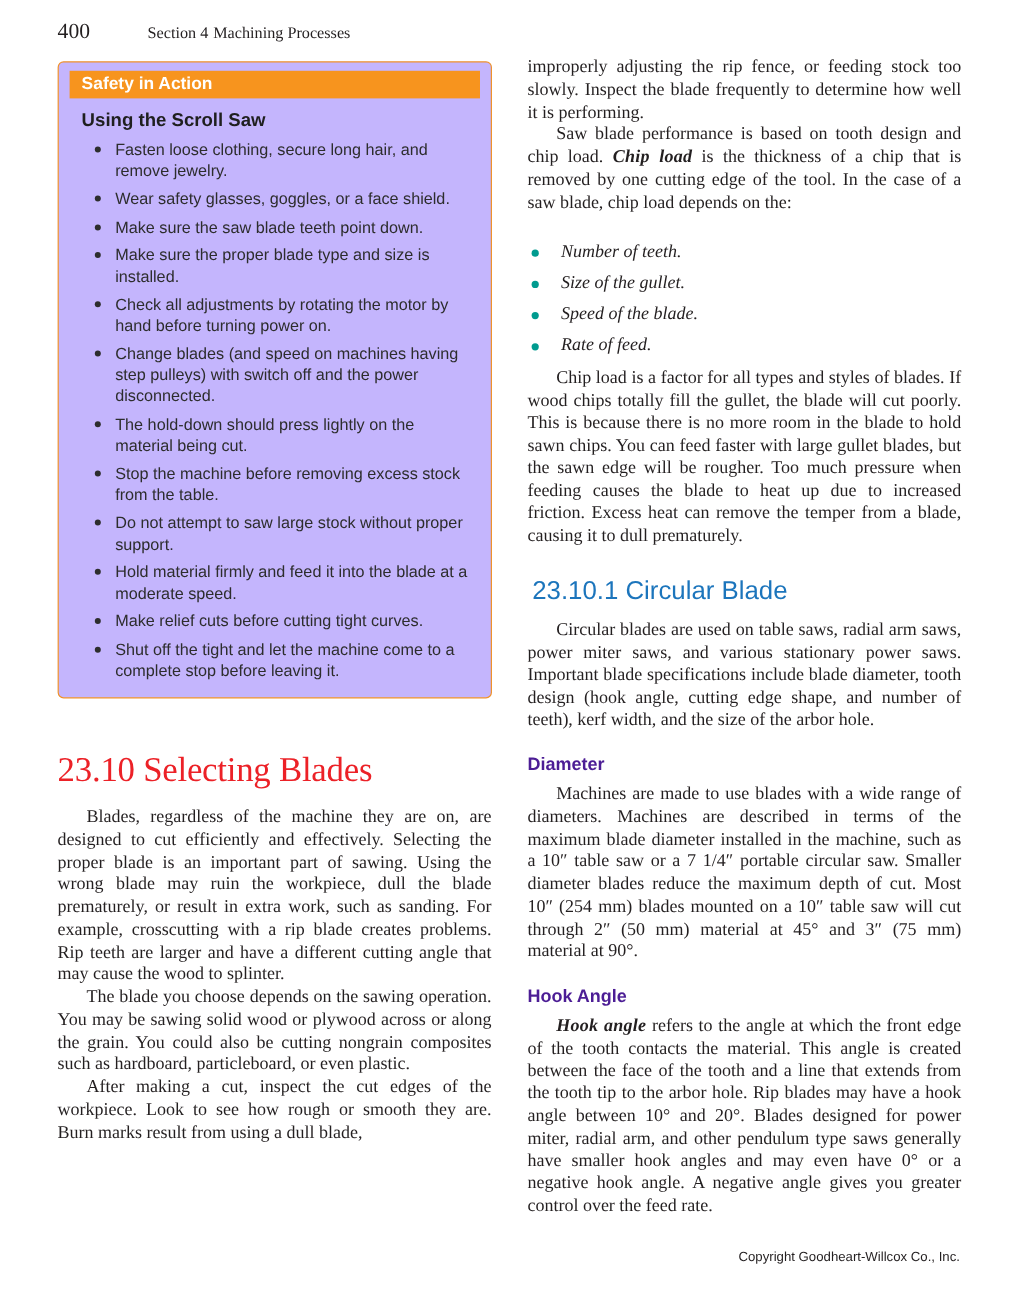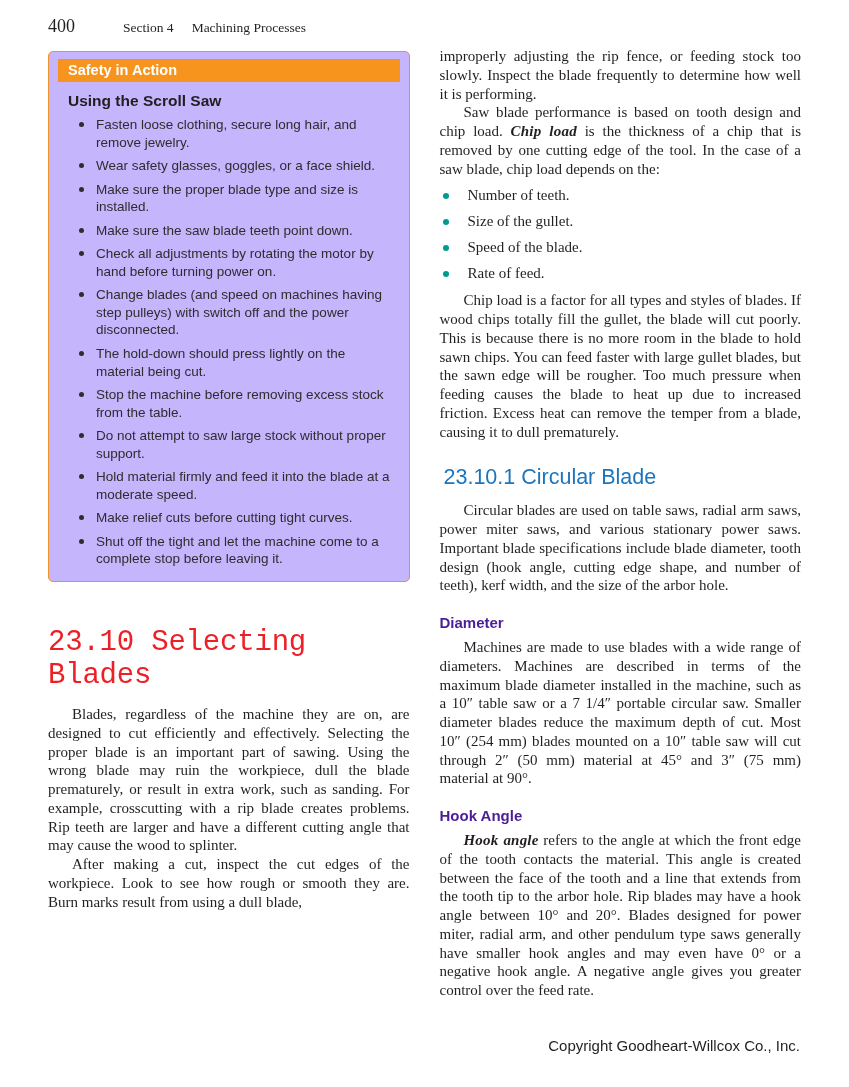--- a/index.html
+++ b/index.html
@@ -5,21 +5,21 @@
   html,body{margin:0;padding:0;}
   body{
     width:849px;height:1087px;position:relative;background:#ffffff;
     font-family:"Liberation Serif",serif;color:#231f20;overflow:hidden;
   }
   .page{padding:16px 48px 0 48px;}
   
   .runhead{display:flex;align-items:baseline;margin-bottom:10px;}
   .page-num{font-size:18px;}
   .run-label{font-size:13.5px;margin-left:48px;}
-  .run-title{font-size:13.5px;margin-left:18px;}
+  .run-title{font-size:13.5px;margin-left:4px;}
   
   .columns{display:grid;grid-template-columns:1fr 1fr;column-gap:30px;}
   
   .safety-box{
     border:1.5px solid #f0922b;border-radius:5px;background:#c4b5fd;
     padding:7px 9px 13px 9px;margin-top:4px;
   }
   .safety-banner{
     background:#f7941e;color:#ffffff;font-family:"Liberation Sans",sans-serif;
     font-weight:bold;font-size:14.5px;padding:3px 10px 4px 10px;
@@ -27,43 +27,43 @@
   .safety-title{
     font-family:"Liberation Sans",sans-serif;font-weight:bold;font-size:15.5px;
     color:#1f1f1f;margin:10px 0 1px 10px;
   }
   .safety-list{list-style:none;margin:0;padding:0 4px 0 14px;
     font-family:"Liberation Sans",sans-serif;font-size:13.5px;line-height:1.3;color:#2d2d2d;}
   .safety-list li{position:relative;padding-left:24px;margin-top:6px;}
   .safety-list li::before{content:"";position:absolute;left:7px;top:6px;width:5px;height:5px;border-radius:50%;background:#2d2d2d;}
   
   .h1-red{
-    font-family:Liberation Mono, monospace;font-weight:400;font-size:29px;
+    font-family:Liberation Serif, serif;font-weight:400;font-size:29px;
     color:#ec2127;margin:44px 0 13px 0;letter-spacing:-0.2px;
   }
   .h2-blue{
     font-family:"Liberation Sans",sans-serif;font-weight:400;font-size:21.5px;
     color:#1c75bc;margin:24px 0 11px 4px;
   }
   .h3-teal{
     font-family:"Liberation Sans",sans-serif;font-weight:bold;font-size:15px;
     color:#4c1d95;margin:19px 0 7px 0;
   }
   
   .body-para{font-size:15px;line-height:1.25;text-align:justify;margin:0;}
   .body-para.indent{text-indent:24px;}
   .body-para strong em{letter-spacing:0.2px;}
   
-  .chip-list{list-style:none;margin:8px 0 9px 0;padding:0;font-size:15px;line-height:1.25;}
+  .chip-list{list-style:none;margin:23px 0 9px 0;padding:0;font-size:15px;line-height:1.25;font-style:italic;}
   .chip-list li{position:relative;padding-left:28px;margin-top:7px;}
   .chip-list li::before{content:"";position:absolute;left:3px;top:7px;width:6px;height:6px;border-radius:50%;background:#009b8f;}
   
   .footer{
     position:absolute;right:49px;bottom:33px;
-    font-family:"Liberation Sans",sans-serif;font-size:15px;color:#231f20;
+    font-family:"Liberation Sans",sans-serif;font-size:11px;color:#231f20;
   }
 </style>
 </head>
 <body>
 
 <div class="page">
 
   <div class="runhead">
     <span class="page-num">400</span>
     <span class="run-label">Section 4</span>
@@ -73,36 +73,37 @@
   <div class="columns">
 
     <div class="col-left">
 
       <div class="safety-box">
         <div class="safety-banner">Safety in Action</div>
         <div class="safety-title">Using the Scroll Saw</div>
         <ul class="safety-list">
           <li>Fasten loose clothing, secure long hair, and remove jewelry.</li>
           <li>Wear safety glasses, goggles, or a face shield.</li>
+          <li>Make sure the saw blade teeth point down.</li>
           <li>Make sure the proper blade type and size is installed.</li>
-          <li>Make sure the saw blade teeth point down.</li>
           <li>Check all adjustments by rotating the motor by hand before turning power on.</li>
           <li>Change blades (and speed on machines having step pulleys) with switch off and the power disconnected.</li>
           <li>The hold-down should press lightly on the material being cut.</li>
           <li>Stop the machine before removing excess stock from the table.</li>
           <li>Do not attempt to saw large stock without proper support.</li>
           <li>Hold material firmly and feed it into the blade at a moderate speed.</li>
           <li>Make relief cuts before cutting tight curves.</li>
           <li>Shut off the tight and let the machine come to a complete stop before leaving it.</li>
         </ul>
       </div>
 
       <h1 class="h1-red">23.10 Selecting Blades</h1>
 
       <p class="body-para indent">Blades, regardless of the machine they are on, are designed to cut efficiently and effectively. Selecting the proper blade is an important part of sawing. Using the wrong blade may ruin the workpiece, dull the blade prematurely, or result in extra work, such as sanding. For example, crosscutting with a rip blade creates problems. Rip teeth are larger and have a different cutting angle that may cause the wood to splinter.</p>
+      <p class="body-para indent">The blade you choose depends on the sawing operation. You may be sawing solid wood or plywood across or along the grain. You could also be cutting nongrain composites such as hardboard, particleboard, or even plastic.</p>
       <p class="body-para indent">After making a cut, inspect the cut edges of the workpiece. Look to see how rough or smooth they are. Burn marks result from using a dull blade,</p>
     </div>
 
     <div class="col-right">
 
       <p class="body-para">improperly adjusting the rip fence, or feeding stock too slowly. Inspect the blade frequently to determine how well it is performing.</p>
 
       <p class="body-para indent"><span>Saw blade performance is based on tooth design and chip load. </span><strong><em>Chip load</em></strong><span> is the thickness of a chip that is removed by one cutting edge of the tool. In the case of a saw blade, chip load depends on the:</span></p>
 
       <ul class="chip-list">

